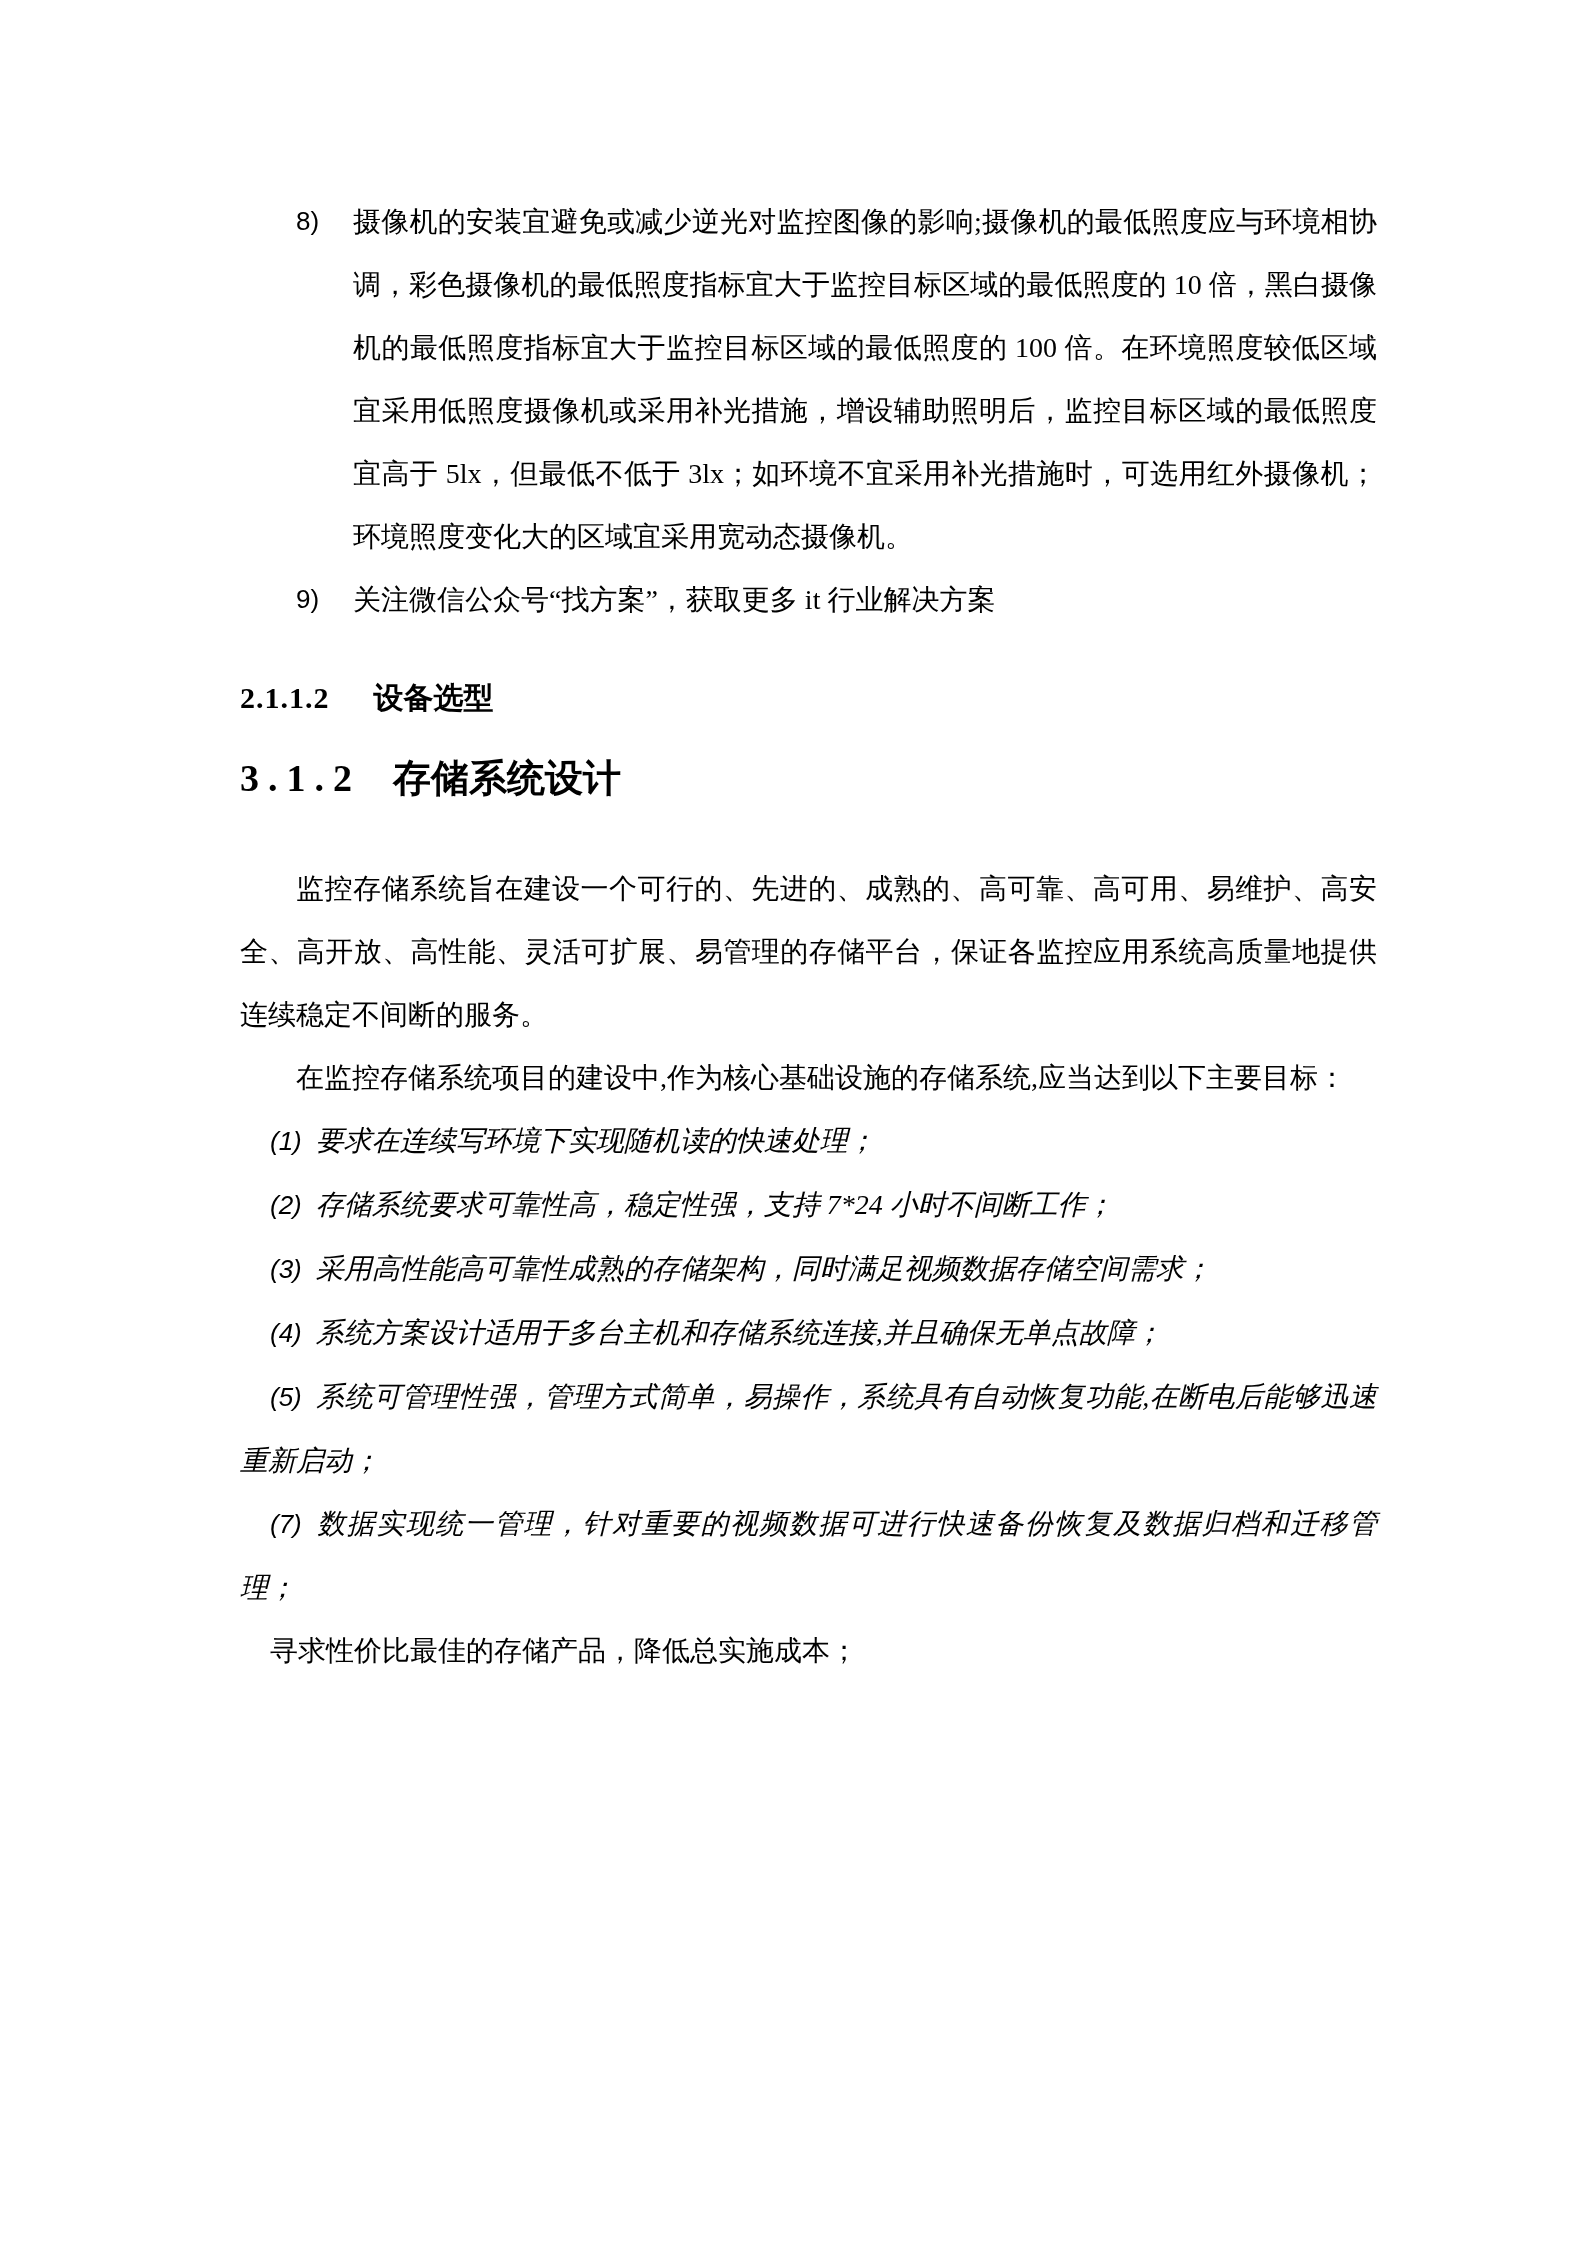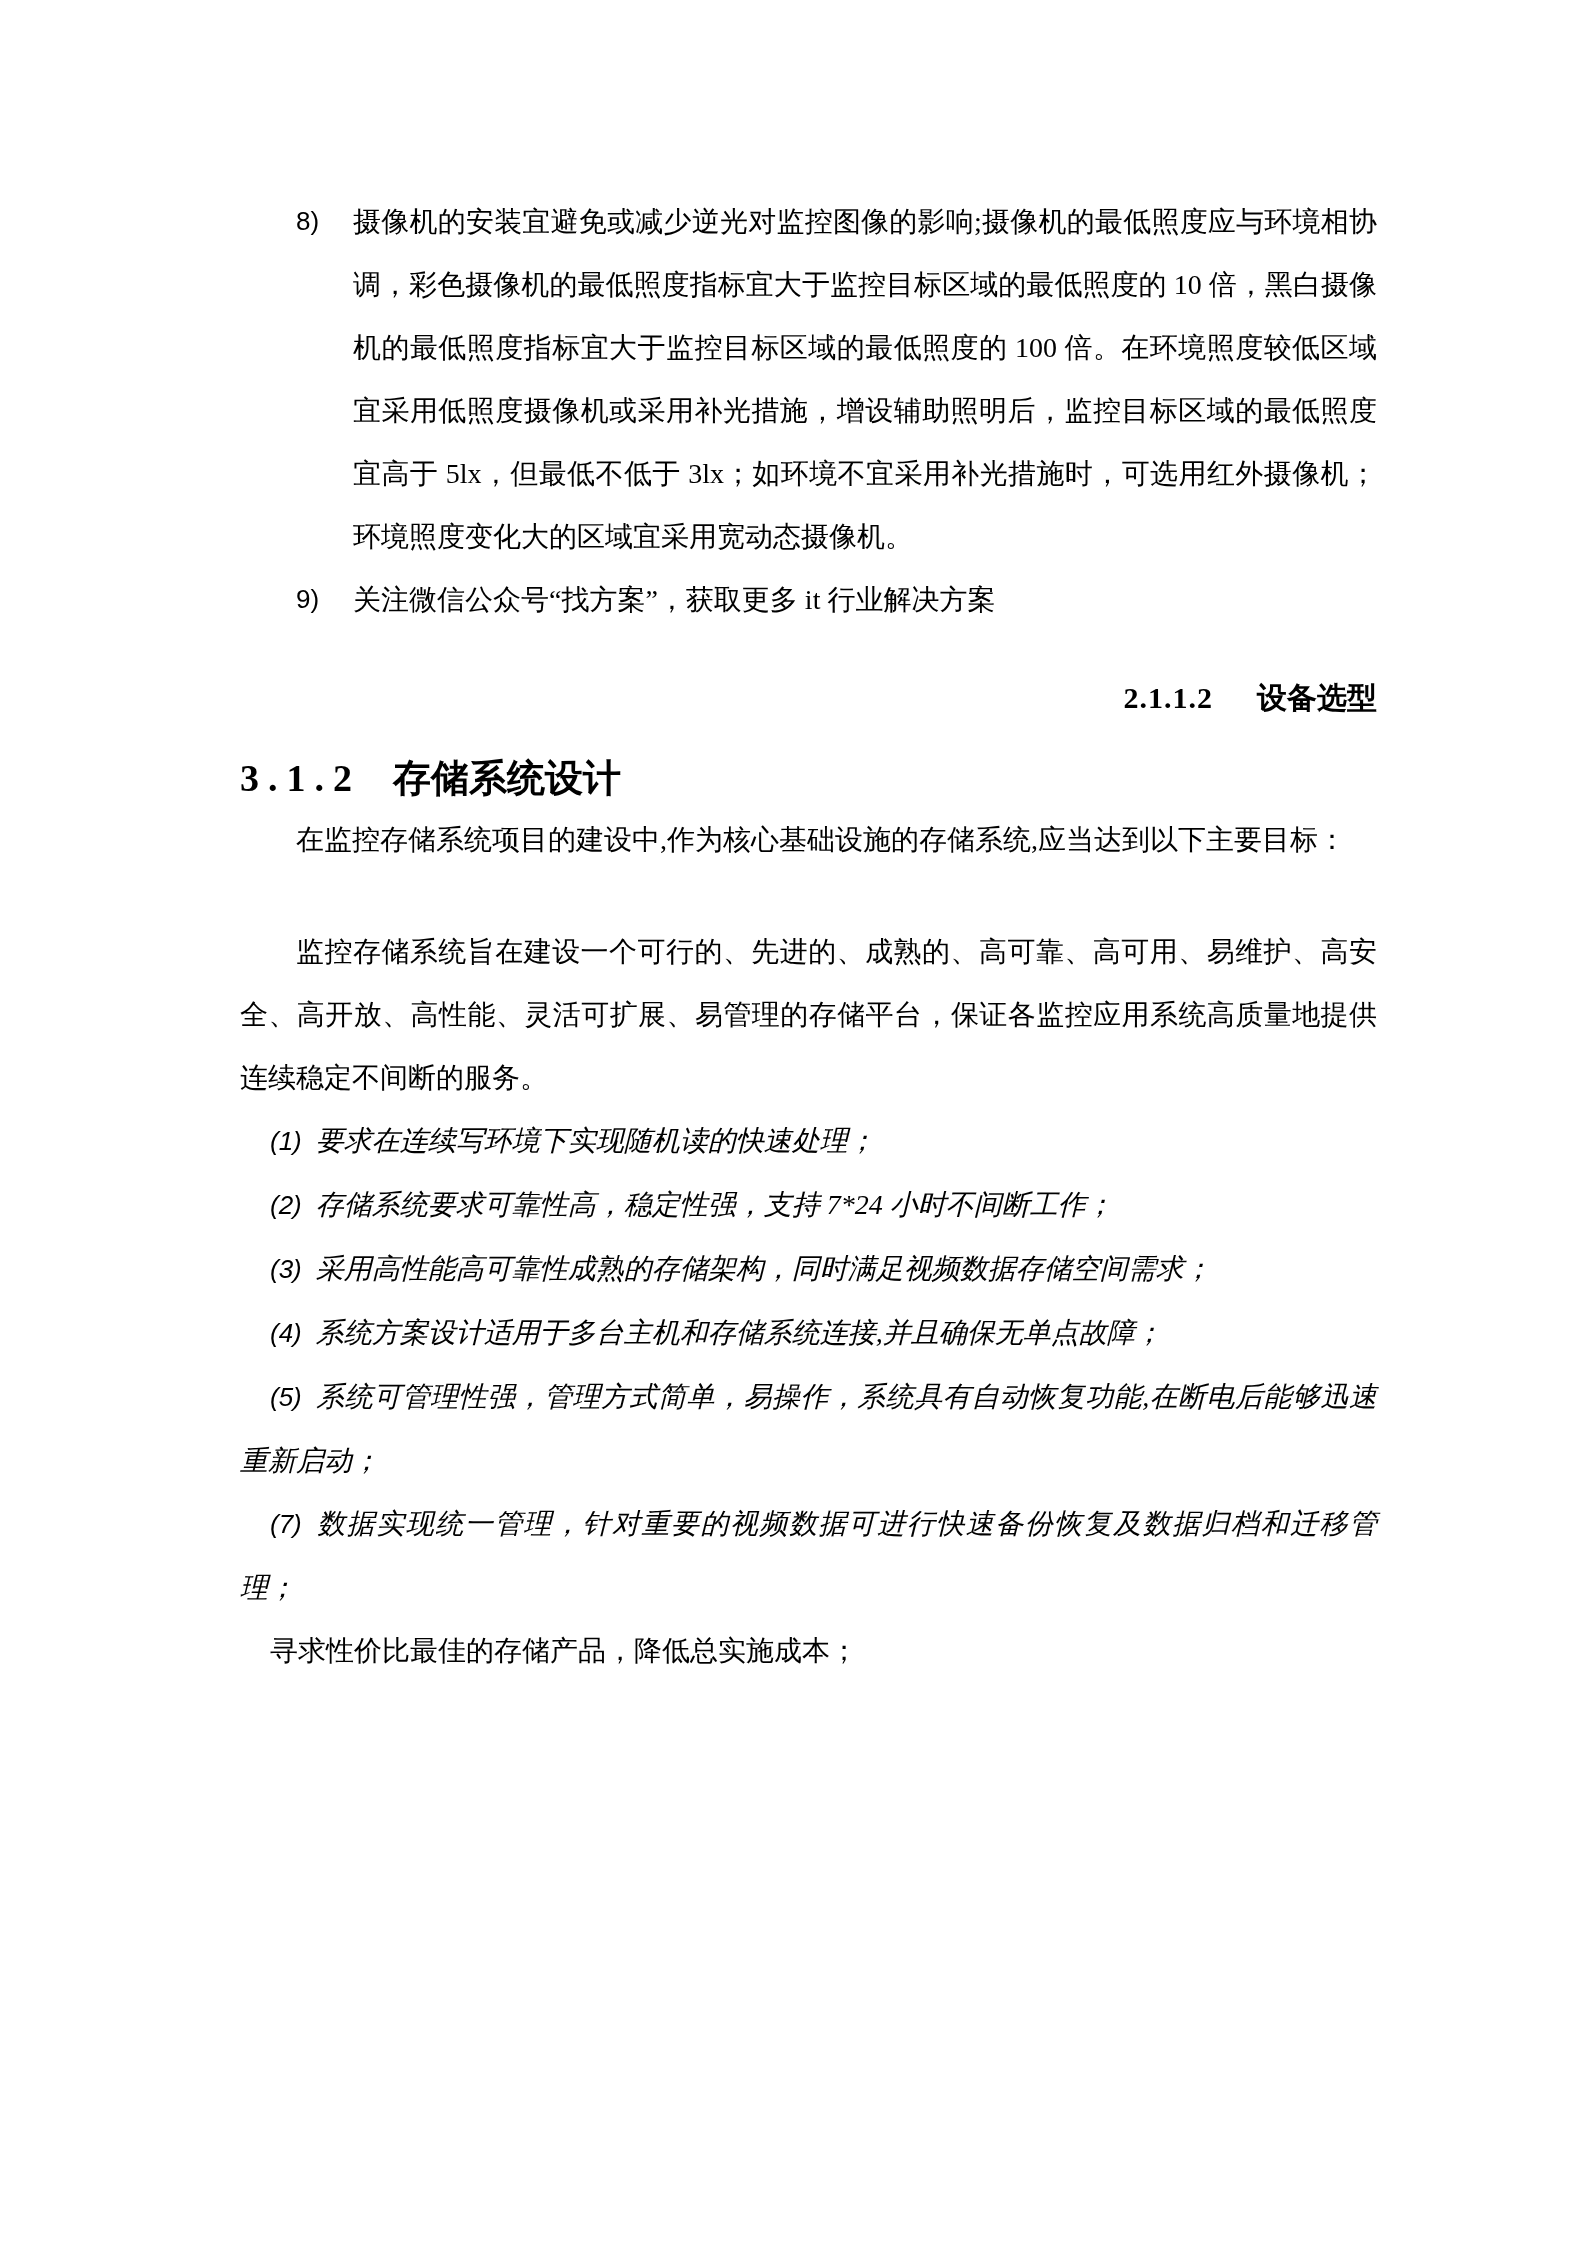--- a/index.html
+++ b/index.html
@@ -35,21 +35,21 @@
   }
 
   
   .para { text-indent: 56px; }
 
   
   .h-small {
     font-size: 30px;
     line-height: 46px;
     font-weight: bold;
-    text-align: right;
+    text-align: left;
     margin: 44px 0 0 0;
   }
   .h-small .h-num {
     font-family: "Liberation Serif", "DejaVu Serif", serif;
     margin-right: 44px;
     letter-spacing: 1px;
   }
 
   
   .h-big {
@@ -95,23 +95,23 @@
   <h4 class="h-small" id="h-device">
     <span class="h-num">2.1.1.2</span><span>设备选型</span>
   </h4>
 
 
   <h3 class="h-big" id="h-storage">
     <span class="h-num">3.1.2</span><span>存储系统设计</span>
   </h3>
 
 
+  <p class="para" id="para-overview">监控存储系统旨在建设一个可行的、先进的、成熟的、高可靠、高可用、易维护、高安全、高开放、高性能、灵活可扩展、易管理的存储平台，保证各监控应用系统高质量地提供连续稳定不间断的服务。</p>
+
   <p class="para">在监控存储系统项目的建设中,作为核心基础设施的存储系统,应当达到以下主要目标：</p>
-
-  <p class="para" id="para-overview">监控存储系统旨在建设一个可行的、先进的、成熟的、高可靠、高可用、易维护、高安全、高开放、高性能、灵活可扩展、易管理的存储平台，保证各监控应用系统高质量地提供连续稳定不间断的服务。</p>
 
   <p class="goal"><span class="g-num">(1)</span><span>要求在连续写环境下实现随机读的快速处理；</span></p>
 
   <p class="goal"><span class="g-num">(2)</span><span>存储系统要求可靠性高，稳定性强，支持 7*24 小时不间断工作；</span></p>
 
   <p class="goal"><span class="g-num">(3)</span><span>采用高性能高可靠性成熟的存储架构，同时满足视频数据存储空间需求；</span></p>
 
   <p class="goal"><span class="g-num">(4)</span><span>系统方案设计适用于多台主机和存储系统连接,并且确保无单点故障；</span></p>
 
   <p class="goal"><span class="g-num">(5)</span><span>系统可管理性强，管理方式简单，易操作，系统具有自动恢复功能,在断电后能够迅速重新启动；</span></p>

